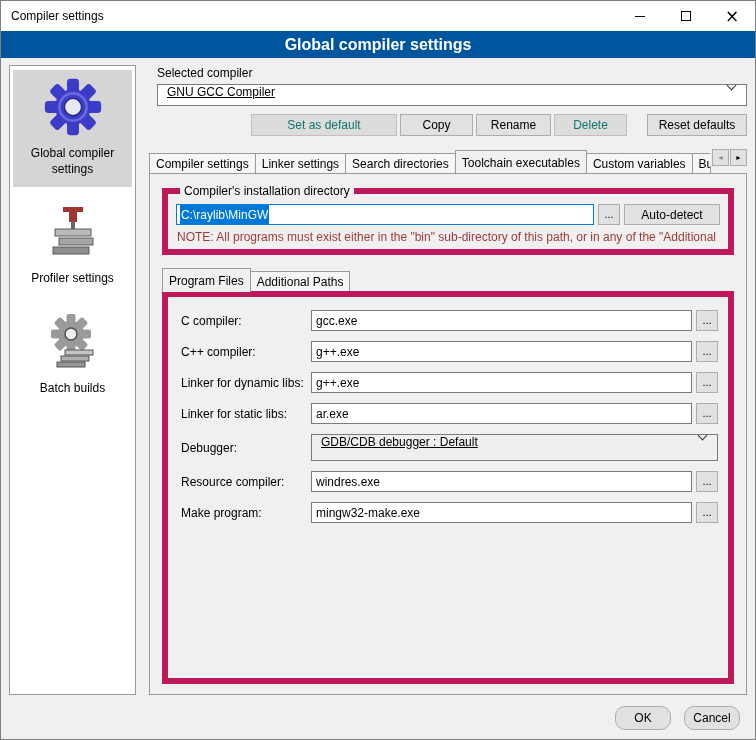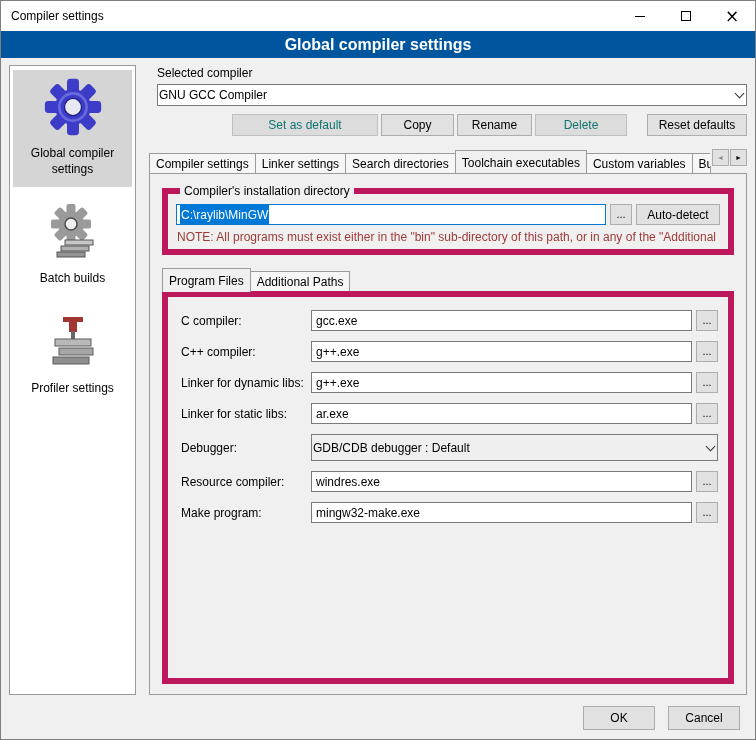--- a/index.html
+++ b/index.html
@@ -30,66 +30,66 @@
 
   
   .sidebar{width:127px;flex:0 0 auto;background:#fff;border:1px solid #9a9a9a;padding:4px 3px;display:flex;flex-direction:column;gap:8px;overflow:hidden;}
   .side-item{display:flex;flex-direction:column;align-items:center;padding:8px 2px 10px;gap:7px;text-align:center;}
   .side-item.selected{background:#d5d5d5;}
   .side-label{font-size:12px;line-height:1.3;}
 
   
   .main{flex:1;display:flex;flex-direction:column;min-width:0;}
   .selected-compiler-label{margin:1px 0 4px 8px;}
-  .combo{height:22px;background:#fff;border:1px solid #7a7a7a;display:flex;align-items:center;padding:0 1px;}
+  .combo{height:22px;background:#fff;border:1px solid #7a7a7a;display:flex;padding:0 9px;text-decoration:underline;}
   .combo .combo-text{flex:1;overflow:hidden;white-space:nowrap;}
   .chev{width:7px;height:7px;border-right:1.4px solid #333;border-bottom:1.4px solid #333;transform:rotate(45deg);margin:-3px 2px 0 6px;flex:0 0 auto;}
   .top-combo{margin-left:8px;}
 
   button{font-family:inherit;font-size:12px;background:#e1e1e1;border:1px solid #adadad;height:22px;color:#000;}
   button:disabled{color:#0f766e;background:#dcdcdc;border-color:#bfbfbf;}
   .btn-row{display:flex;justify-content:flex-end;gap:3px;margin-top:8px;}
   .btn-setdefault{width:146px;}
   .btn-copy{width:73px;}
   .btn-rename{width:75px;}
-  .btn-delete{width:92px;}
+  .btn-delete{width:73px;}
   .btn-reset{width:100px;margin-left:17px;}
 
   
   .tabstrip{display:flex;align-items:flex-end;margin-top:13px;height:24px;position:relative;z-index:3;overflow:hidden;}
   .tab{height:20px;padding:0 6px;display:flex;align-items:center;background:#f6f6f6;border:1px solid #9a9a9a;border-bottom:none;margin-right:-1px;white-space:nowrap;flex:0 0 auto;}
   .tab.active{height:24px;margin-bottom:-1px;background:#f0f0f0;position:relative;z-index:5;}
   .tab.truncated{flex-shrink:1;min-width:0;overflow:hidden;}
   .tab-arrows{margin-left:auto;display:flex;gap:1px;align-self:flex-start;flex:0 0 auto;padding-left:2px;background:#f0f0f0;}
   .arrow-btn{width:17px;height:17px;font-size:7px;padding:0;display:flex;align-items:center;justify-content:center;}
   .arrow-btn.dim{color:#8c8c8c;}
 
   .tab-panel{border:1px solid #9a9a9a;background:#f0f0f0;flex:1;padding:10px 12px 10px;display:flex;flex-direction:column;min-height:0;position:relative;z-index:1;}
 
   fieldset.groupbox{border:6px solid #be185d;padding:6px 8px 4px;margin-top:0;}
   fieldset.groupbox legend{padding:0 4px;margin-left:4px;font-size:12px;}
   .dir-row{display:flex;gap:4px;align-items:center;}
   .dir-input{flex:1;height:21px;border:1px solid #0078d7;background:#fff;display:flex;align-items:center;padding:1px 3px;overflow:hidden;white-space:nowrap;}
   .dir-input .sel{background:var(--selection-bg);color:var(--selection-fg);padding:12px 1px;}
   .browse-btn{width:22px;height:21px;font-size:11px;line-height:1;padding:0;}
-  .autodetect-btn{width:84px;height:21px;}
+  .autodetect-btn{width:96px;height:21px;}
   .note{color:var(--note);font-size:12px;margin:5px 1px 1px;white-space:nowrap;overflow:hidden;}
 
   .subtabstrip{display:flex;align-items:flex-end;margin-top:12px;height:24px;position:relative;z-index:3;}
   .subpanel{border:6px solid #be185d;background:#f0f0f0;flex:1;padding:13px 10px 10px 13px;position:relative;z-index:1;min-height:0;}
 
   .form-row{display:flex;align-items:center;margin-bottom:10px;}
   .form-label{width:130px;flex:0 0 auto;}
   .text-input{flex:1;height:21px;border:1px solid #7a7a7a;background:#fff;font-family:Liberation Sans, sans-serif;font-size:12px;padding:0 4px;min-width:0;}
   .form-row .browse-btn{margin-left:4px;flex:0 0 auto;}
   .debugger-combo{flex:1;height:27px;background:#efefef;border:1px solid #7a7a7a;}
 
   
   .footer{flex:0 0 auto;display:flex;justify-content:flex-end;gap:13px;padding:7px 15px 9px;}
-  .footer button{width:72px;height:24px;}
+  .footer button{width:56px;height:24px;border-radius:10px;}
 </style>
 </head>
 <body>
 
 <div class="window">
 
   <div class="titlebar">
     <span class="title">Compiler settings</span>
     <div class="win-controls">
       <button class="win-btn">
@@ -117,20 +117,34 @@
               <rect x="-7" y="-33" width="14" height="66" rx="4" transform="rotate(45)"></rect>
               <rect x="-7" y="-33" width="14" height="66" rx="4" transform="rotate(90)"></rect>
               <rect x="-7" y="-33" width="14" height="66" rx="4" transform="rotate(135)"></rect>
               <circle r="21"></circle>
             </g>
             <circle r="16" fill="none" stroke="#6a6ae0" stroke-width="3"></circle>
             <circle r="10" fill="#e9e9f4" stroke="#20207a" stroke-width="1.5"></circle>
           </svg>
         </span>
         <span class="side-label">Global compiler settings</span>
+      </div>
+
+      <div class="side-item">
+        <span>
+          <svg width="52" height="58" viewBox="0 0 52 58">
+            <rect x="16" y="4" width="20" height="5" fill="#a03532"></rect>
+            <rect x="22" y="4" width="8" height="15" fill="#a03532"></rect>
+            <rect x="24" y="18" width="4" height="8" fill="#666"></rect>
+            <rect x="8" y="26" width="36" height="7" fill="#b9b9b9" stroke="#5a5a5a"></rect>
+            <rect x="12" y="35" width="34" height="7" fill="#a5a5a5" stroke="#5a5a5a"></rect>
+            <rect x="6" y="44" width="36" height="7" fill="#8f8f8f" stroke="#5a5a5a"></rect>
+          </svg>
+        </span>
+        <span class="side-label">Profiler settings</span>
       </div>
 
       <div class="side-item">
         <span>
           <svg width="56" height="58" viewBox="0 0 56 58">
             <g transform="translate(26,21)">
               <g fill="#9a9a9a">
                 <rect x="-4.5" y="-20" width="9" height="40" rx="2"></rect>
                 <rect x="-4.5" y="-20" width="9" height="40" rx="2" transform="rotate(45)"></rect>
                 <rect x="-4.5" y="-20" width="9" height="40" rx="2" transform="rotate(90)"></rect>
@@ -139,34 +153,20 @@
               </g>
               <circle r="6" fill="#efefef" stroke="#4e4e4e" stroke-width="1.5"></circle>
             </g>
             <rect x="20" y="37" width="28" height="5" fill="#c6c6c6" stroke="#555"></rect>
             <rect x="16" y="43" width="28" height="5" fill="#b0b0b0" stroke="#555"></rect>
             <rect x="12" y="49" width="28" height="5" fill="#949494" stroke="#555"></rect>
           </svg>
         </span>
         <span class="side-label">Batch builds</span>
       </div>
-
-      <div class="side-item">
-        <span>
-          <svg width="52" height="58" viewBox="0 0 52 58">
-            <rect x="16" y="4" width="20" height="5" fill="#a03532"></rect>
-            <rect x="22" y="4" width="8" height="15" fill="#a03532"></rect>
-            <rect x="24" y="18" width="4" height="8" fill="#666"></rect>
-            <rect x="8" y="26" width="36" height="7" fill="#b9b9b9" stroke="#5a5a5a"></rect>
-            <rect x="12" y="35" width="34" height="7" fill="#a5a5a5" stroke="#5a5a5a"></rect>
-            <rect x="6" y="44" width="36" height="7" fill="#8f8f8f" stroke="#5a5a5a"></rect>
-          </svg>
-        </span>
-        <span class="side-label">Profiler settings</span>
-      </div>
     </div>
 
     <div class="main">
       <div class="selected-compiler-label">Selected compiler</div>
 
       <div class="combo top-combo">
         <span class="combo-text">GNU GCC Compiler</span>
         <span class="chev"></span>
       </div>
 

